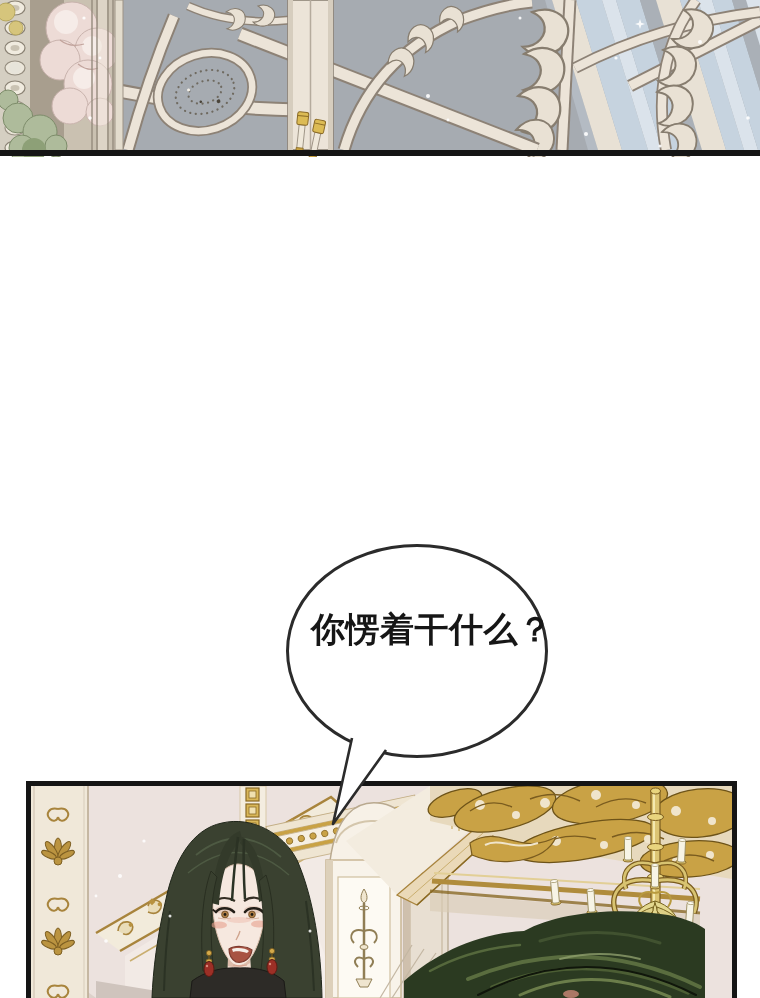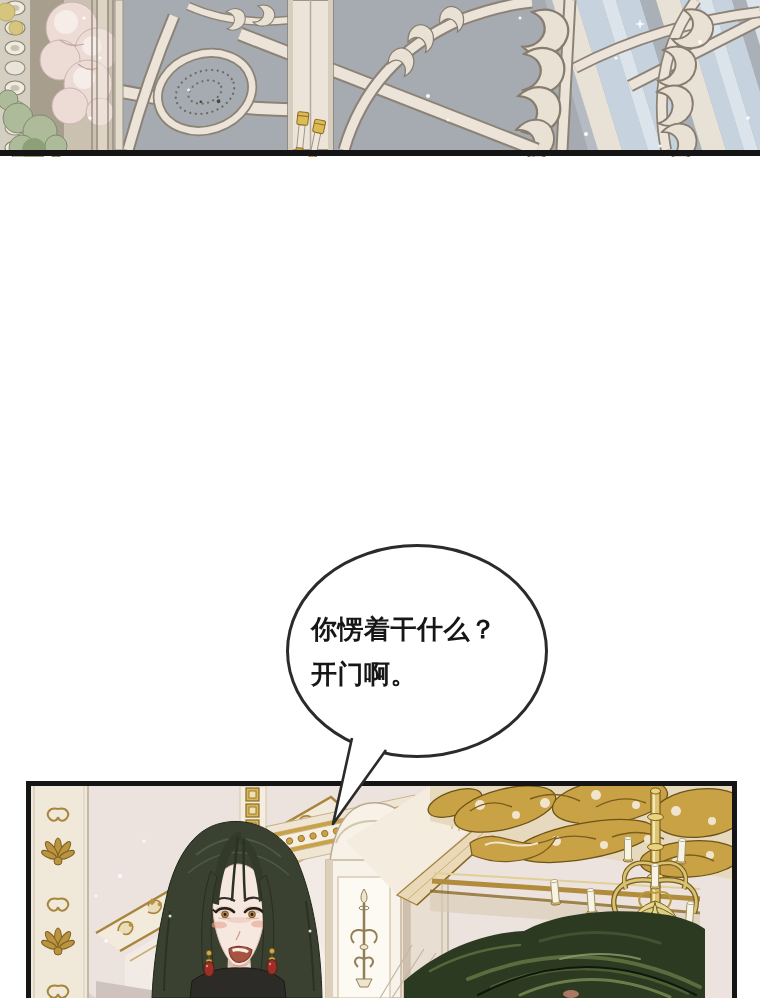--- a/index.html
+++ b/index.html
@@ -12,21 +12,21 @@
   .abs{position:absolute;}
   #panel-ceiling{left:0;top:0;}
   #panel-hall{left:0;top:781px;}
   #speech-bubble{
     left:286px;top:544px;width:262px;height:214px;
     background:#ffffff;border:3px solid #2b2b2b;border-radius:50%;
     box-sizing:border-box;z-index:5;
   }
   #bubble-text{
     position:absolute;left:22px;top:60px;
-    font-size:26px;line-height:45px;font-weight:700;color:#161616;
+    font-size:34px;line-height:45px;font-weight:700;color:#161616;
     letter-spacing:0.5px;white-space:nowrap;
   }
   #bubble-tail{left:315px;top:720px;z-index:6;pointer-events:none;}
 </style>
 </head>
 <body>
 
 <div id="comic-page">
 
   <svg id="panel-ceiling" class="abs" width="760" height="157" viewBox="0 0 760 157" aria-label="Ornate palace ceiling seen from below: ivory scrollwork ribs and a beaded oval medallion on a grey-blue vault, pale blue striped skylight at right, pink roses and green leaves on the left pillar, two gold-capped finials">
@@ -495,21 +495,20 @@
           <circle cx="310" cy="150" r="1.5"></circle>
       </g>
     </g>
 
     <rect x="28.5" y="2.5" width="706" height="250" fill="none" stroke="#151515" stroke-width="5"></rect>
   </svg>
 
   <div id="speech-bubble" class="abs">
     <div id="bubble-text">
       <span style="display:block">你愣着干什么？</span>
-      <span style="display:block">开门啊。</span>
     </div>
   </div>
 
   <svg id="bubble-tail" class="abs" width="80" height="110" viewBox="0 0 80 110">
     <path d="M37,18 L18,104 L71,30" fill="#ffffff" stroke="#2b2b2b" stroke-width="2.6" stroke-linejoin="round"></path>
   </svg>
 
 </div>
 
 </body></html>

